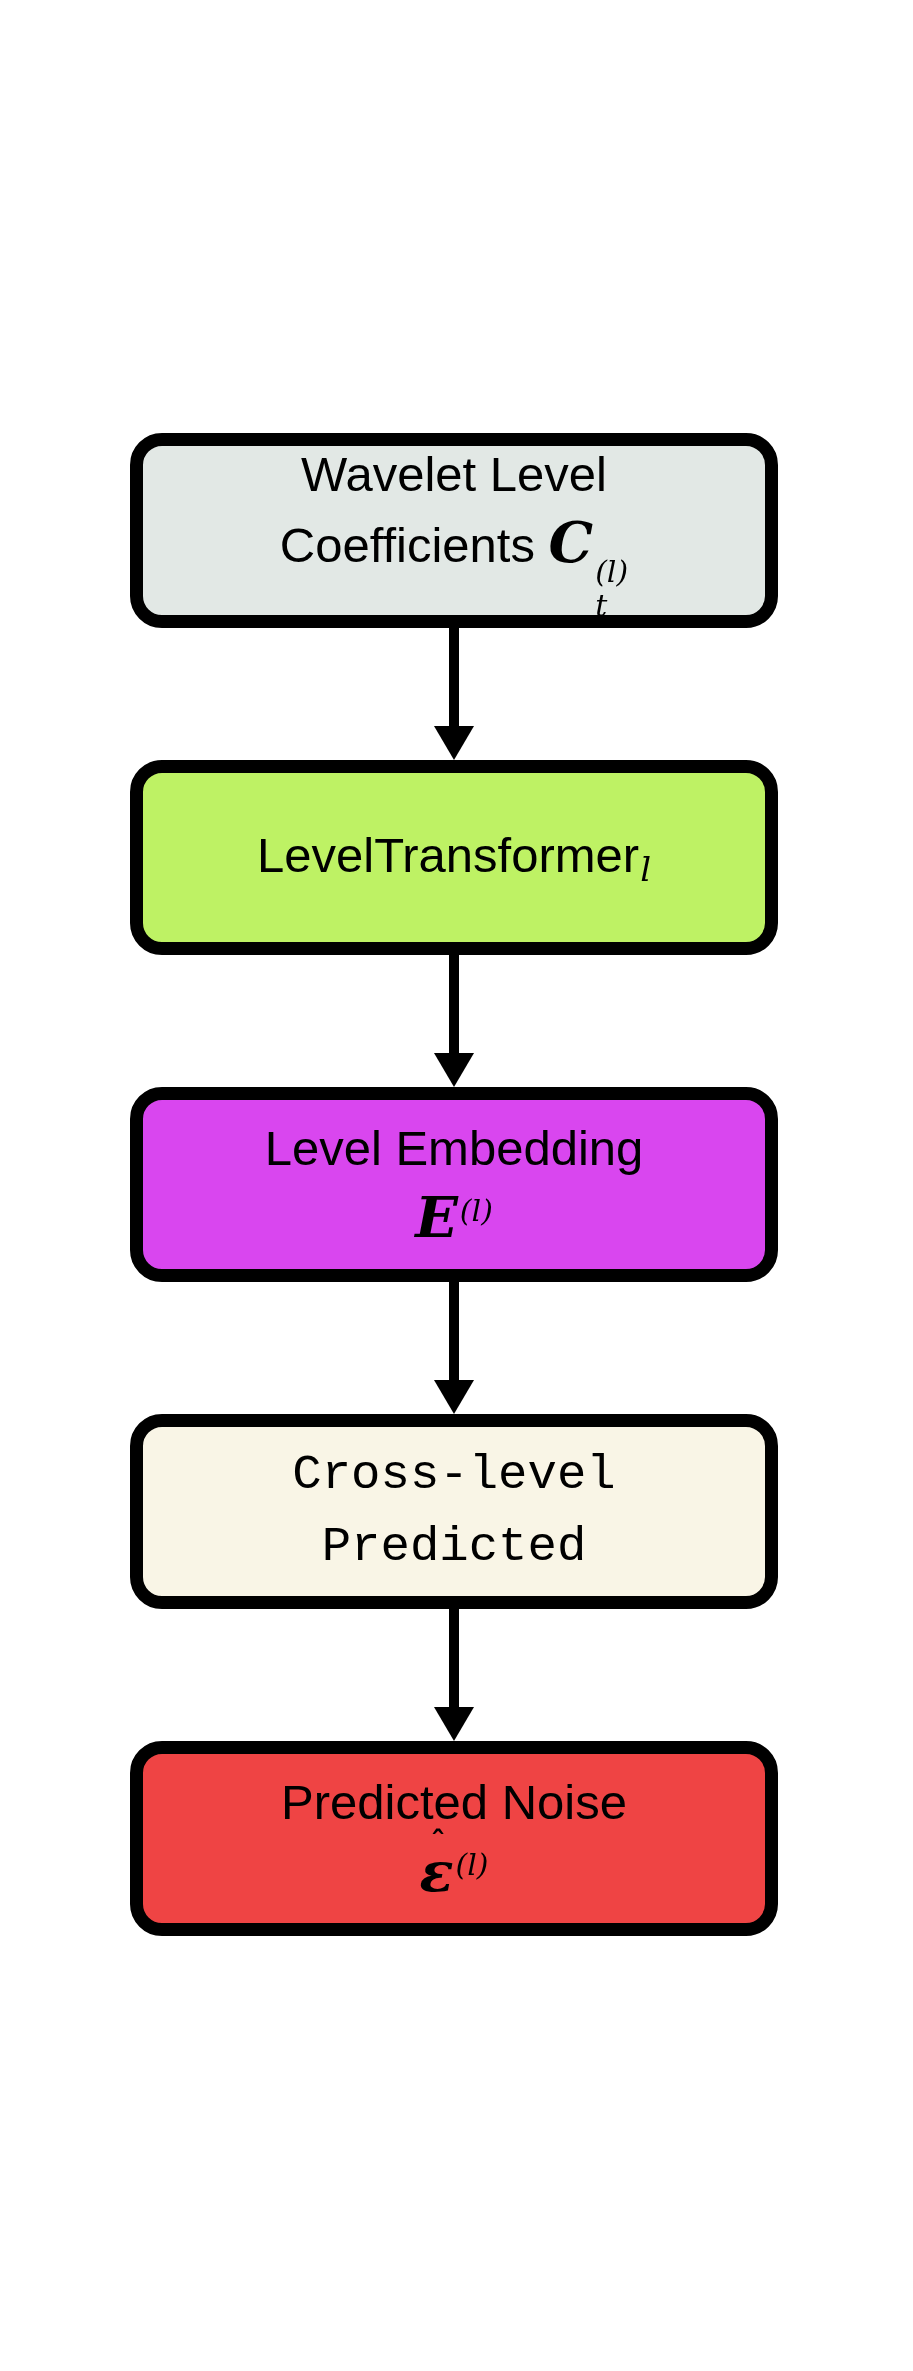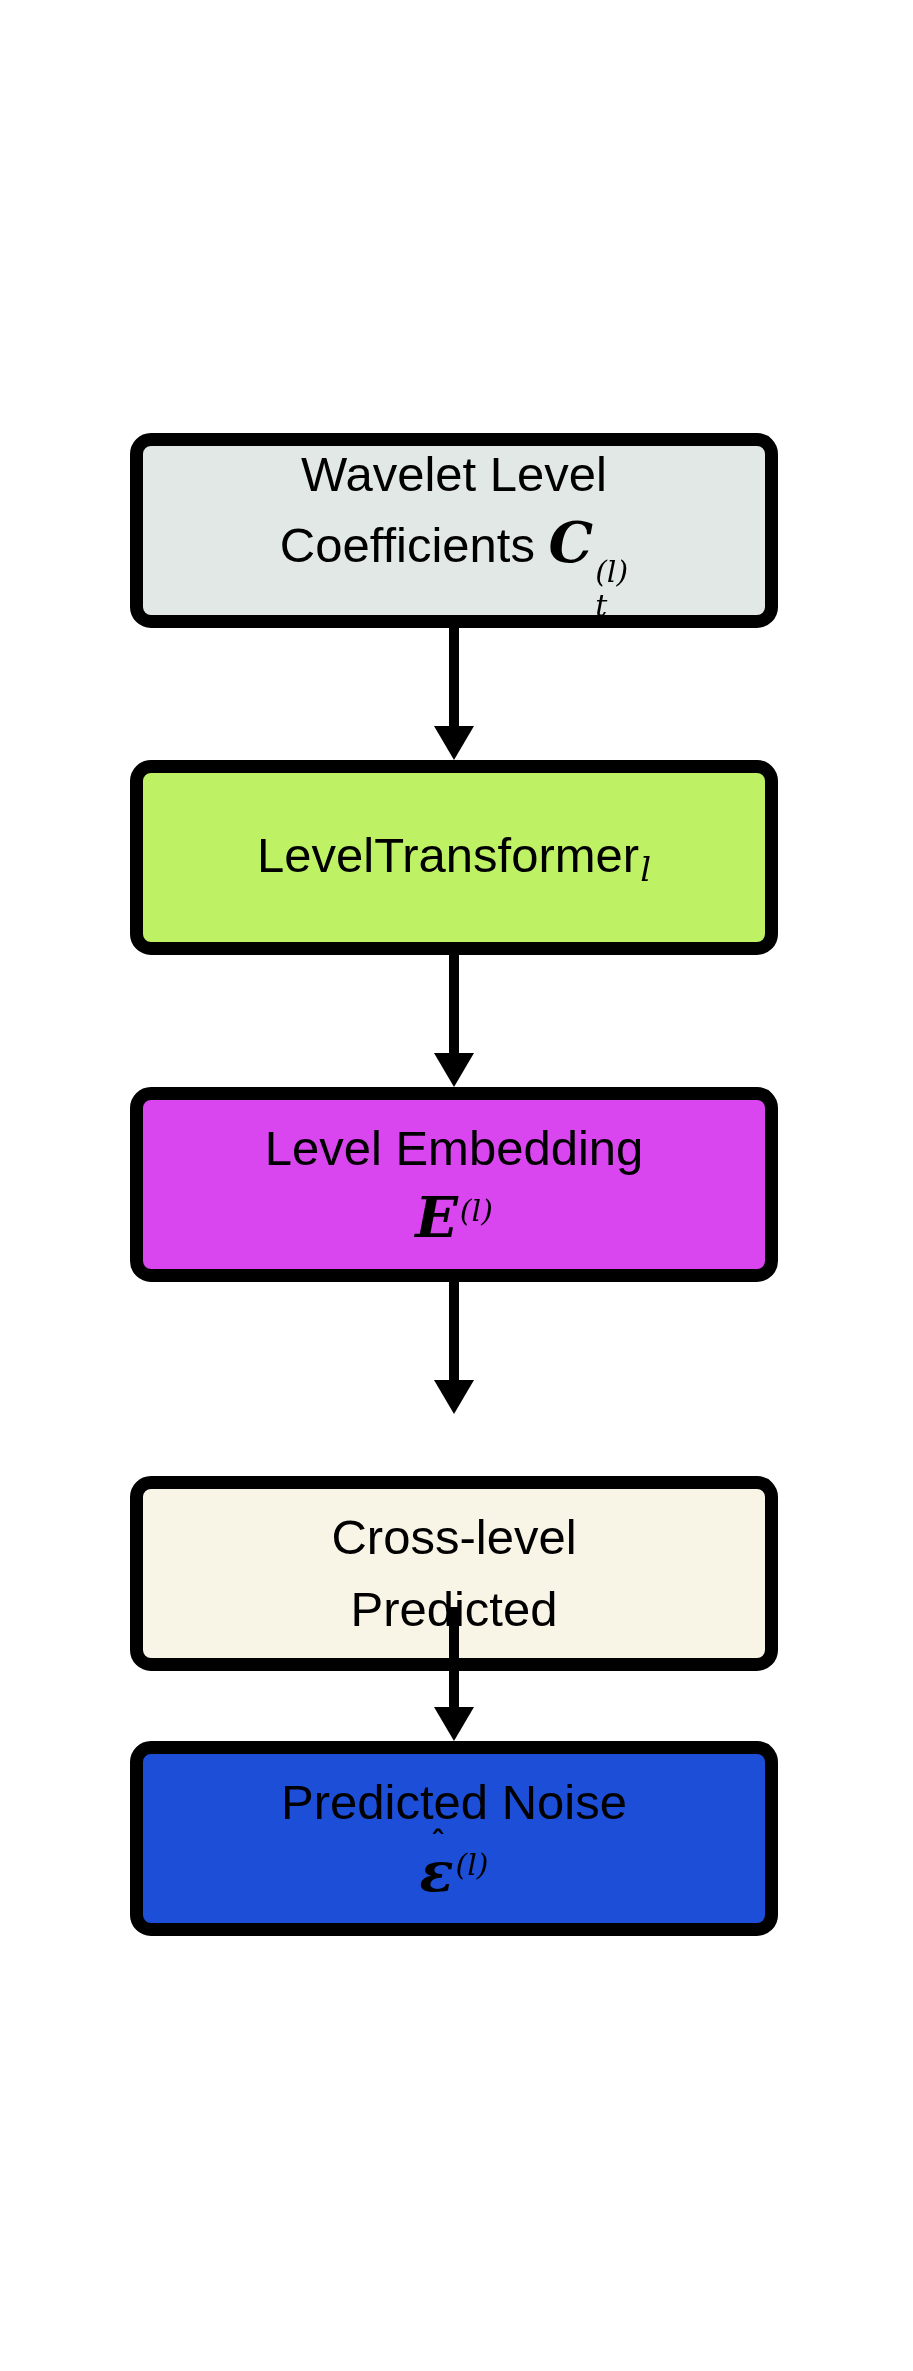--- a/index.html
+++ b/index.html
@@ -17,34 +17,34 @@
     height: 2371px;
     background: #ffffff;
   }
   .node {
     position: absolute;
     left: 130px;
     width: 648px;
     height: 195px;
     box-sizing: border-box;
     border: 13px solid #000000;
-    border-radius: 21px;
+    border-radius: 32px;
     display: flex;
     flex-direction: column;
     align-items: center;
     justify-content: center;
     text-align: center;
     color: #000000;
     font-size: 49px;
     line-height: 1.46;
   }
   .box1 { top: 433px; }
   .box2 { top: 760px; }
   .box3 { top: 1087px; }
-  .box4 { top: 1476px; }
+  .box4 { top: 1414px; font-family: Liberation Mono, monospace; }
   .box5 { top: 1741px; }
 
   .line { white-space: nowrap; }
 
   
   .mvar {
     font-family: "DejaVu Serif", serif;
     font-style: italic;
     font-weight: bold;
     font-size: 56px;
@@ -163,21 +163,21 @@
       <span>Cross-level</span>
     </div>
     <div class="line">
       <span>Predicted</span>
     </div>
   </div>
 
   <div class="shaft s4"></div>
   <div class="head h4"></div>
 
-  <div class="node box5" style="background-color: #1d4ed8; text-align: center;">
+  <div class="node box5" style="background-color: #ef4444; text-align: center;">
     <div class="line">
       <span>Predicted Noise</span>
     </div>
     <div class="line">
       <span class="hatwrap"><span class="hat">ˆ</span><span class="mvar">ε</span></span><span class="msup">(l)</span>
     </div>
   </div>
 
 </div>
 

